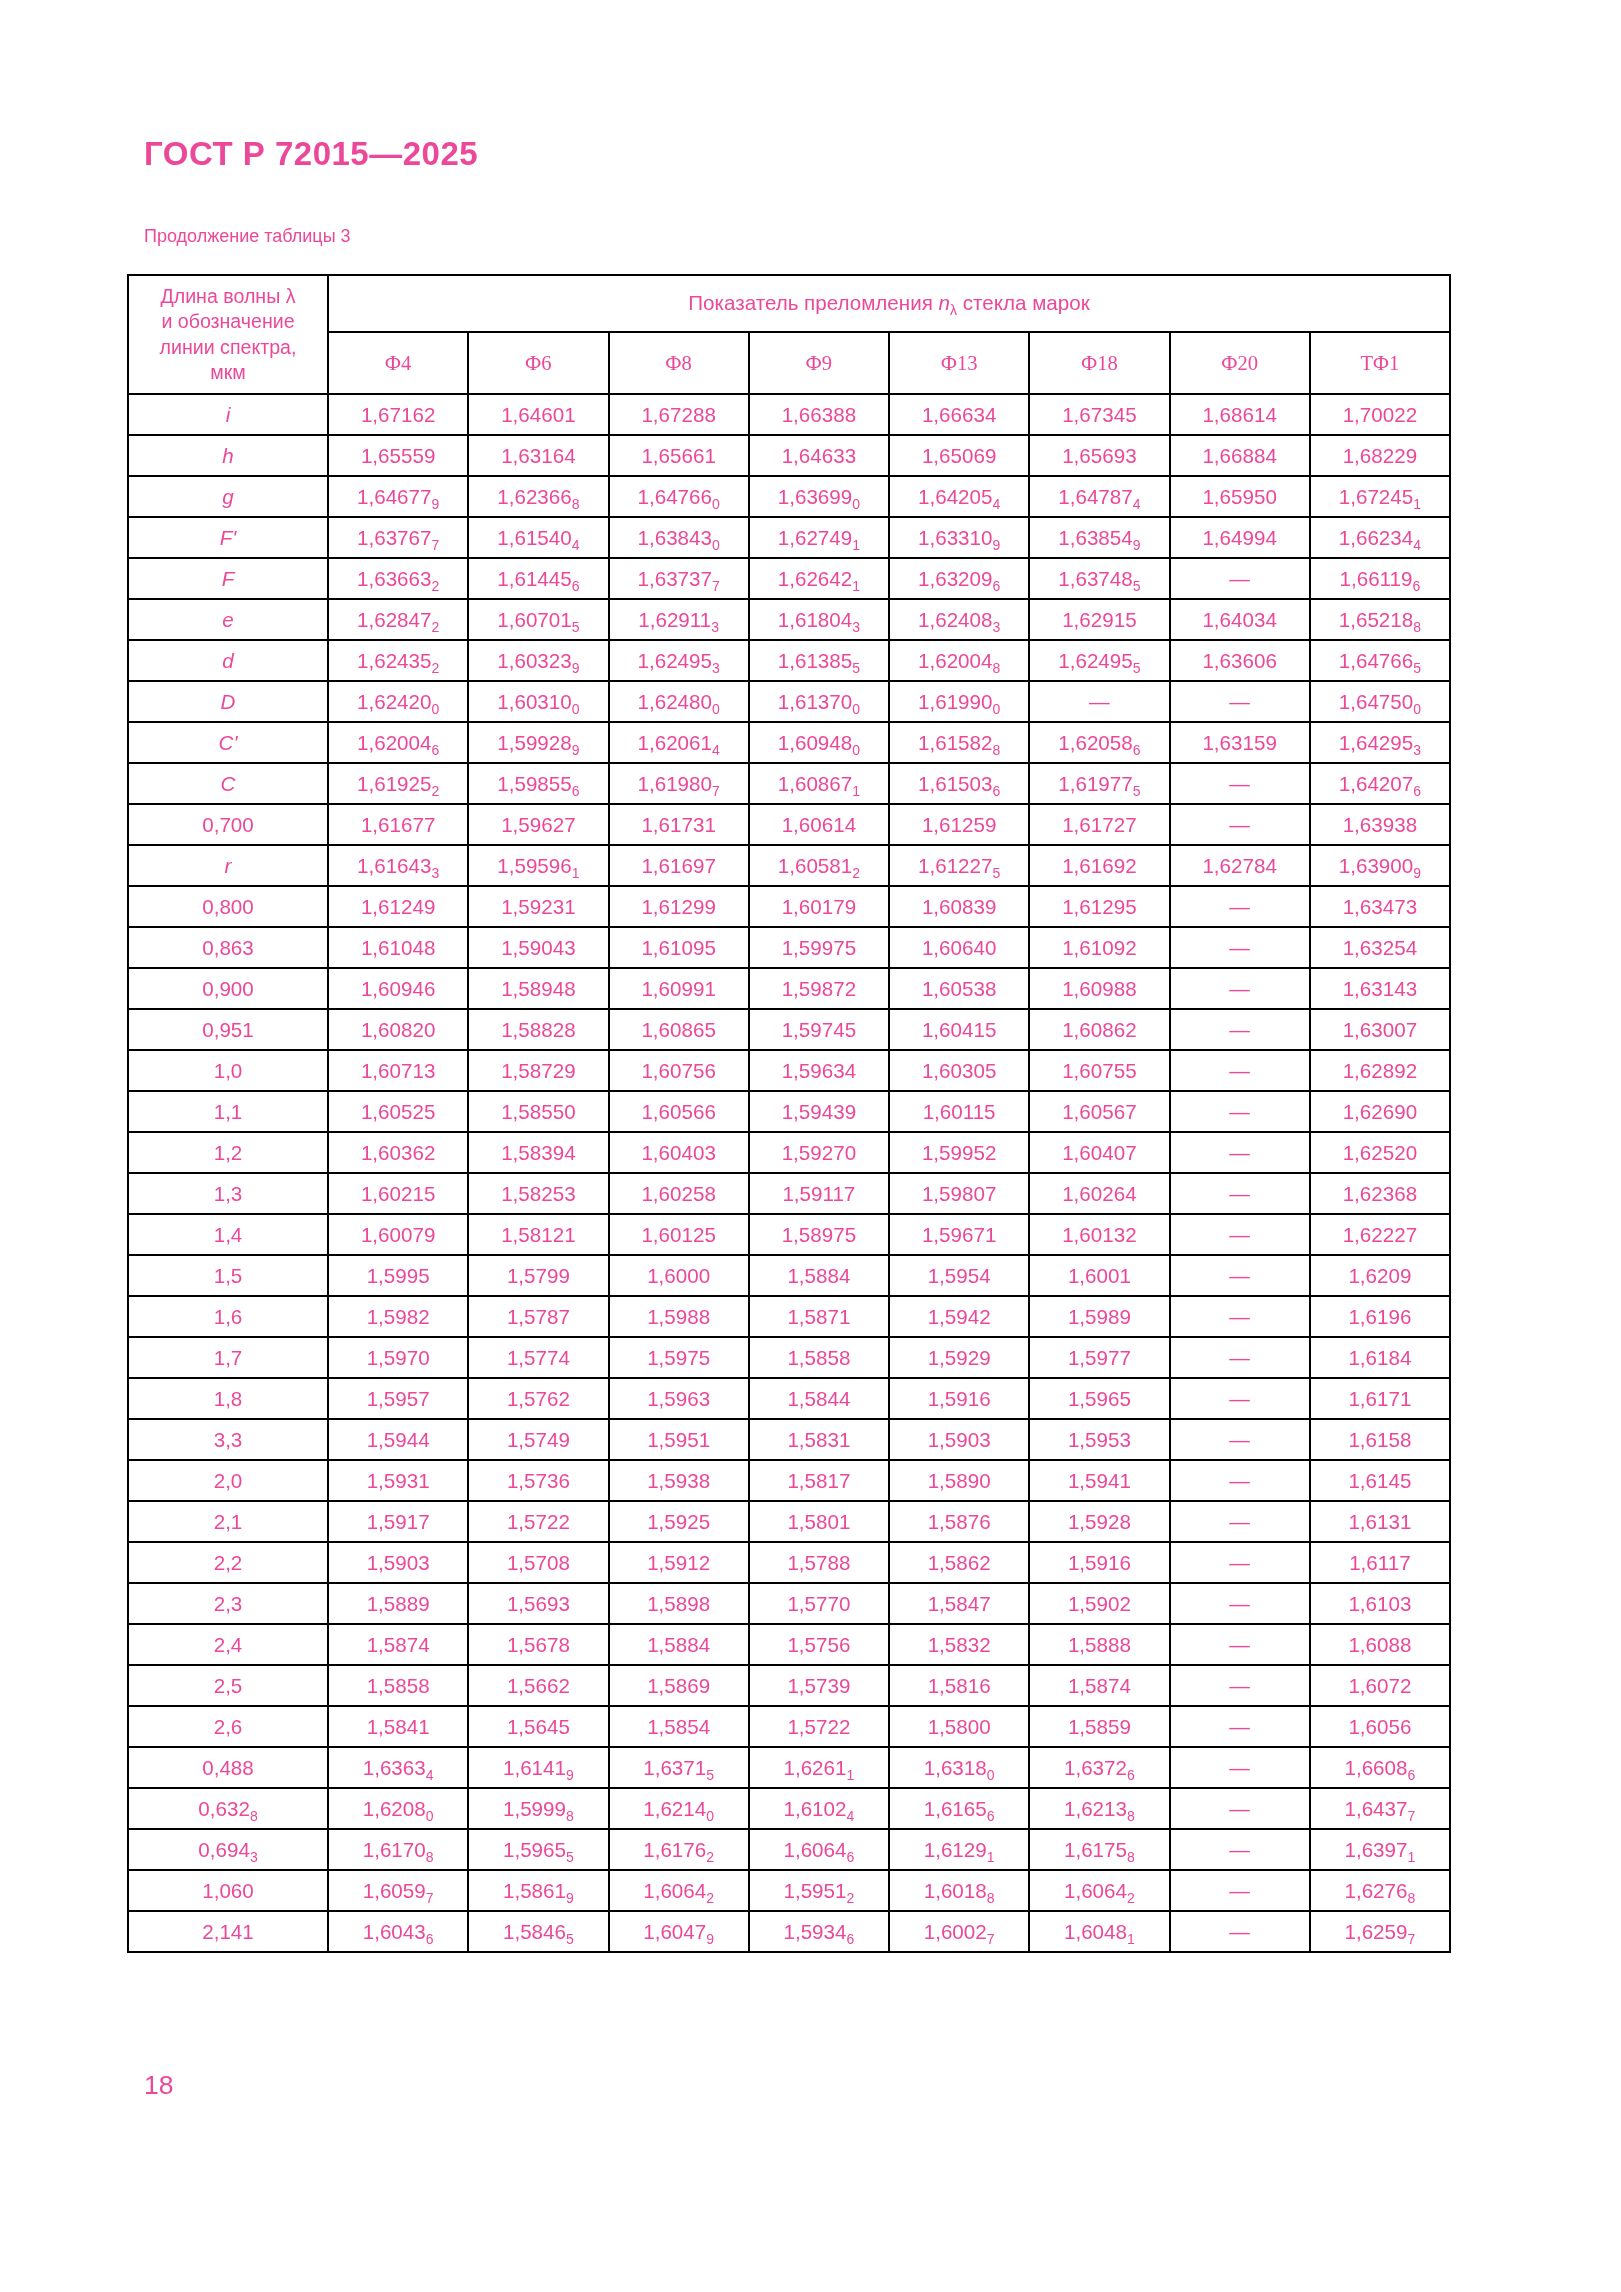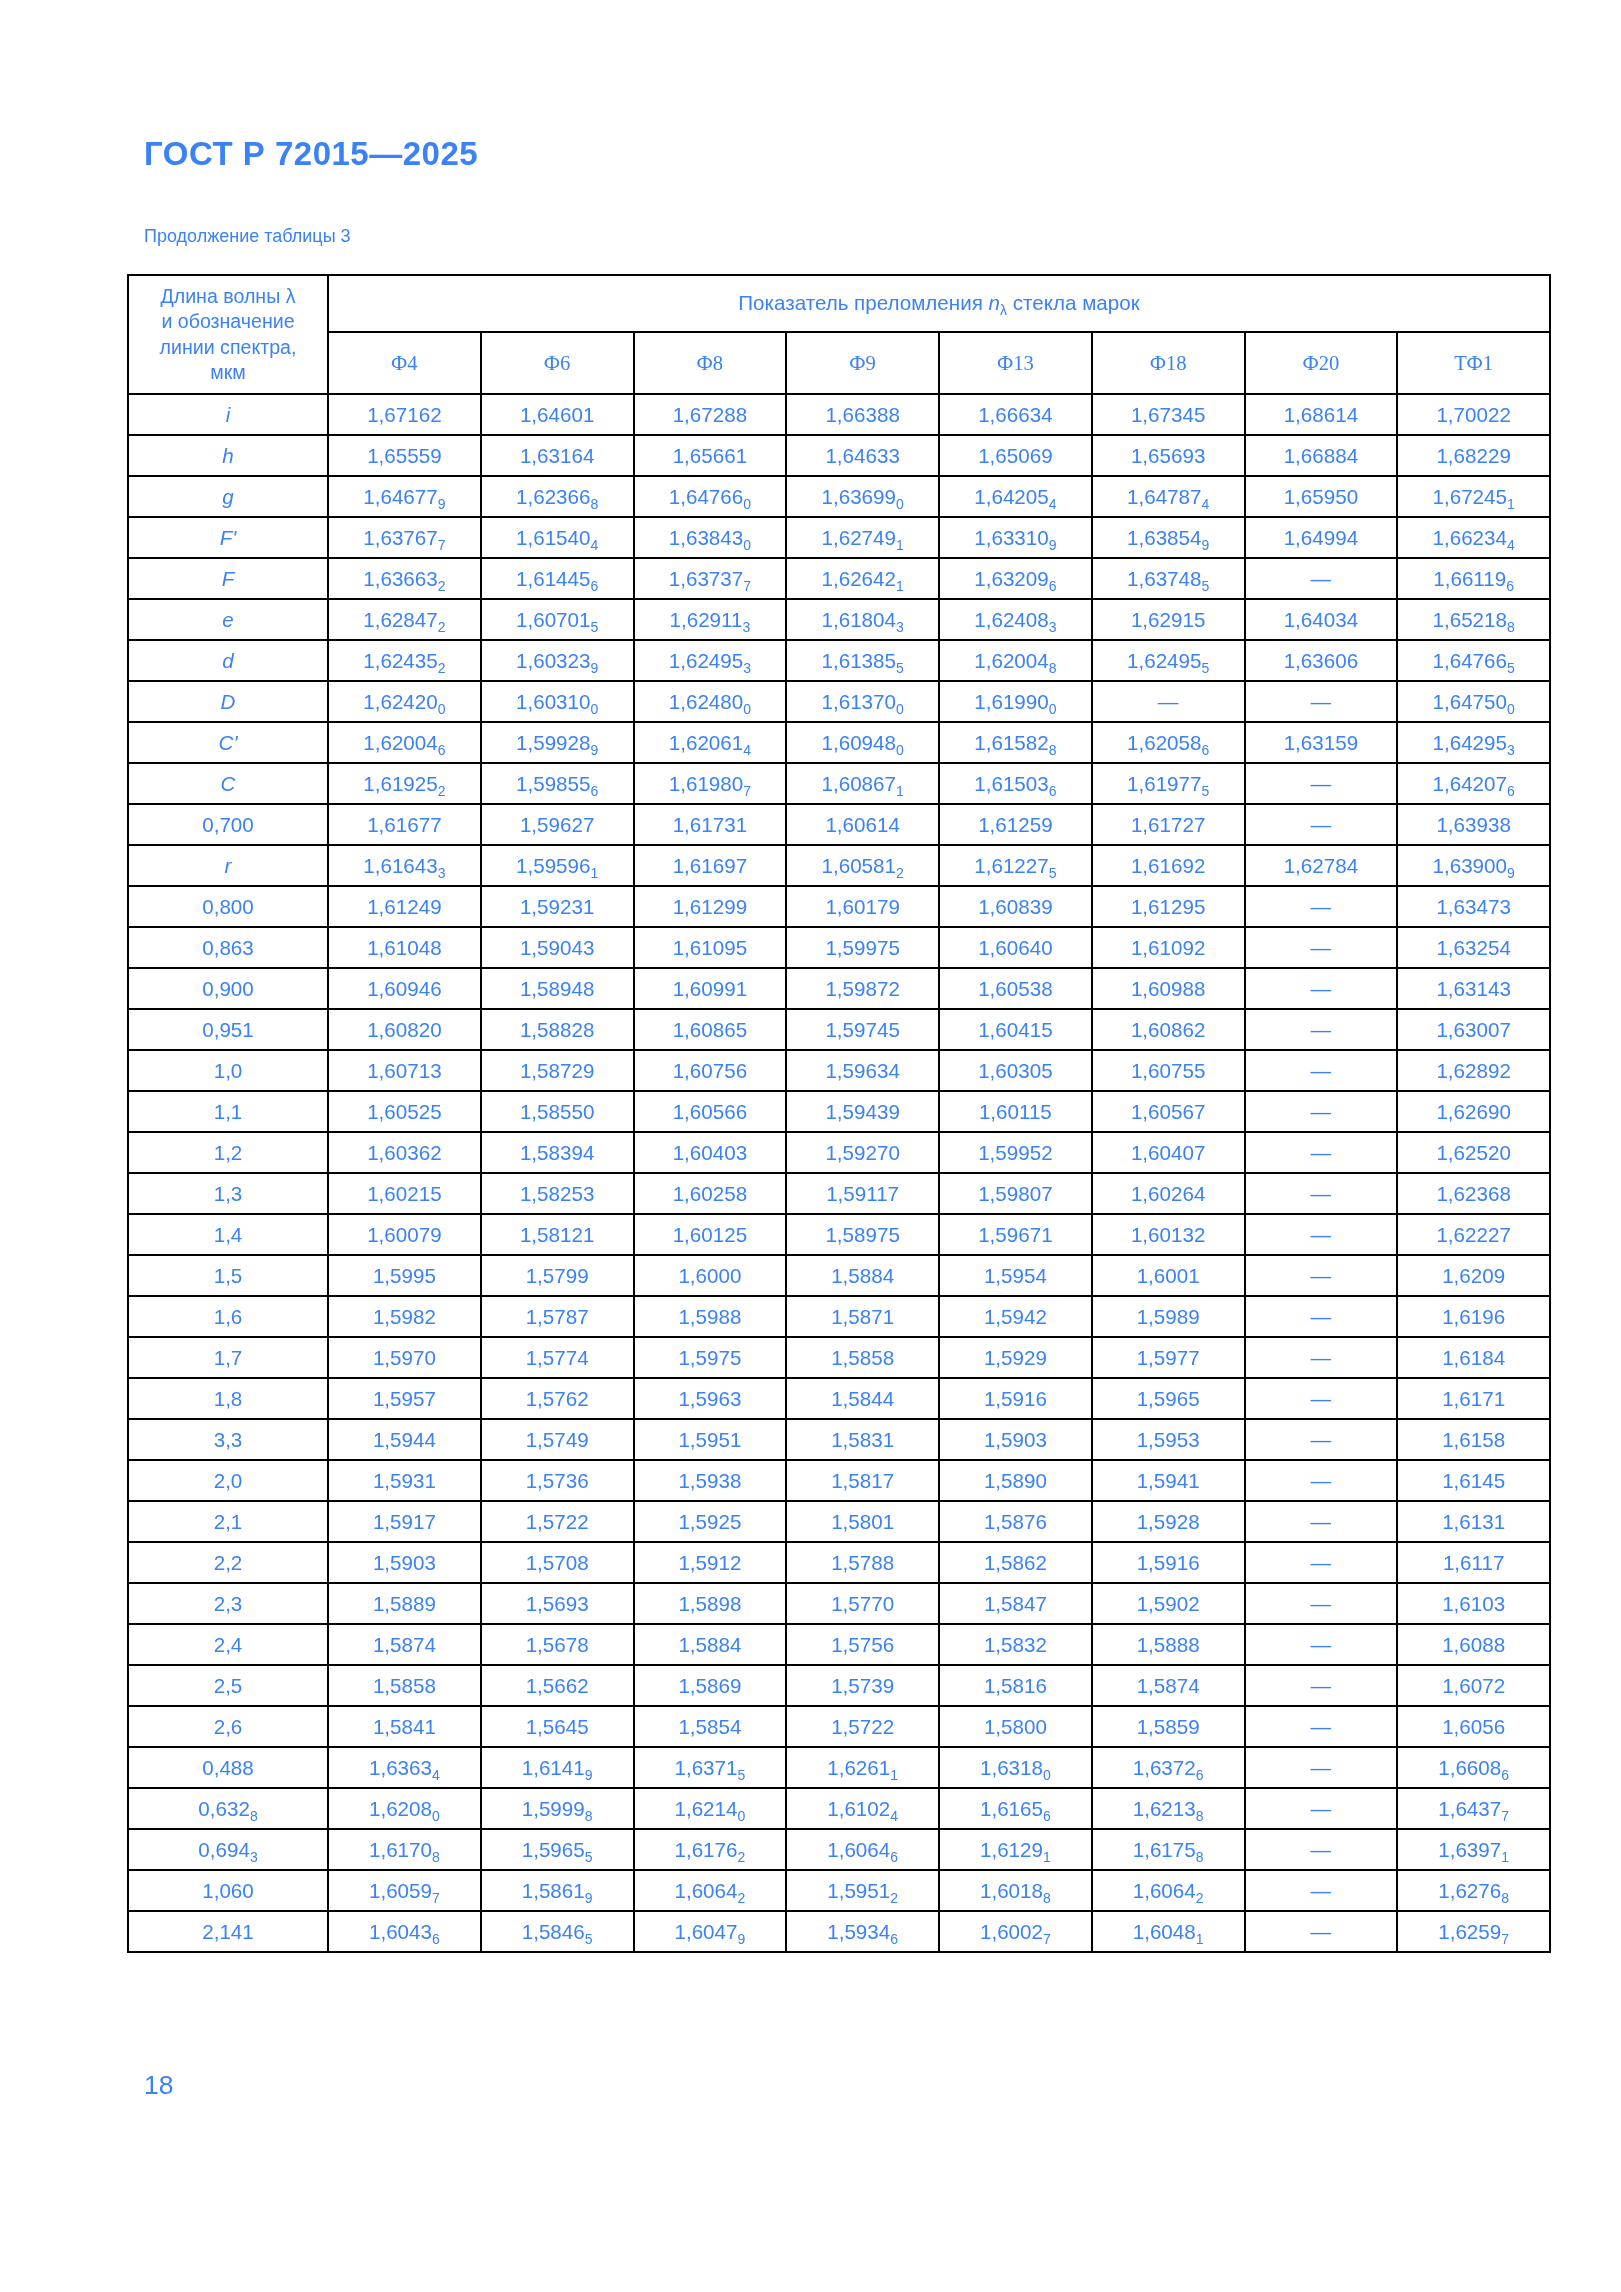--- a/index.html
+++ b/index.html
@@ -4,41 +4,41 @@
 <style>
   * { box-sizing: border-box; }
   html, body { margin: 0; padding: 0; background: #e8e8e8; }
   .page {
     position: relative;
     width: 1621px;
     height: 2293px;
     margin: 0 auto;
     background: #ffffff;
     font-family: "Liberation Sans", sans-serif;
-    color: #3b82f6;
+    color: #ec4899;
   }
   .doc-header {
     position: absolute;
     left: 144px;
     top: 135px;
     font-size: 33px;
     font-weight: bold;
     letter-spacing: 0.5px;
   }
   .caption {
     position: absolute;
     left: 144px;
     top: 226px;
     font-size: 18px;
   }
   table.gost-table {
     position: absolute;
     left: 127px;
     top: 274px;
-    width: 1424px;
+    width: 1324px;
     border-collapse: collapse;
     table-layout: fixed;
   }
   .gost-table th, .gost-table td {
     border: 2px solid #000;
     text-align: center;
     vertical-align: middle;
     padding: 0 3.9px;
     font-weight: normal;
     background: #fff;

